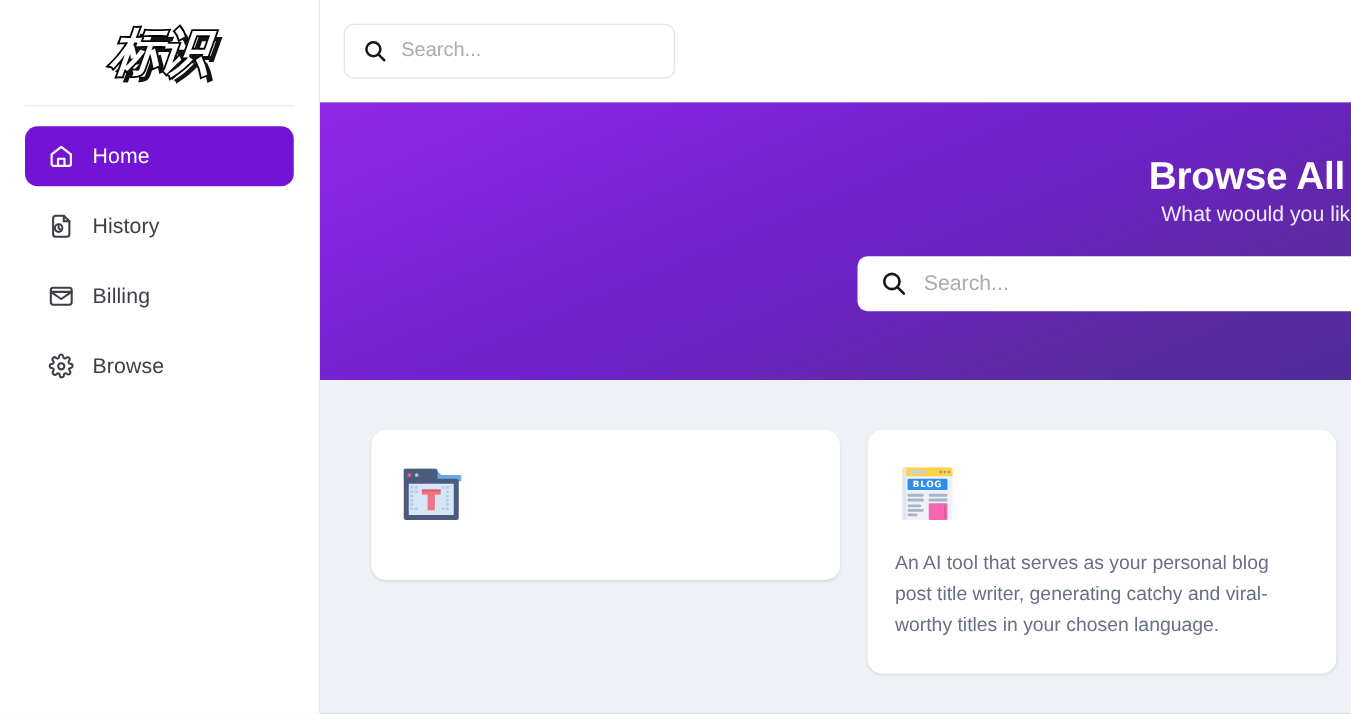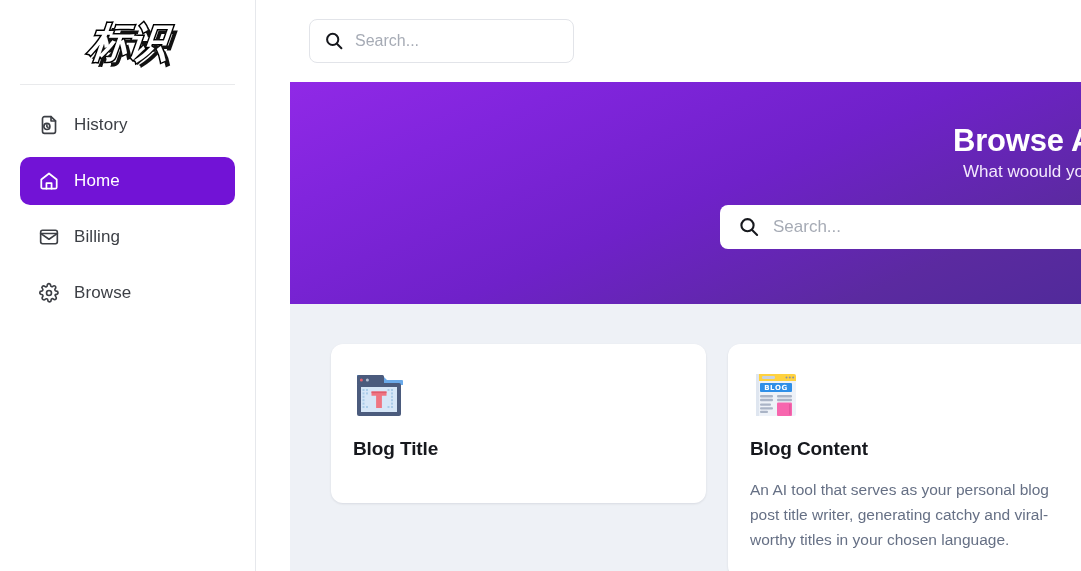--- a/index.html
+++ b/index.html
@@ -102,21 +102,20 @@
 
   
   .main {
     flex: 1 1 auto;
     height: 571px;
     display: flex;
     flex-direction: column;
     background: #a3a3a3;
     min-width: 0;
     overflow: hidden;
-    margin-left: 34px;
   }
 
   .topbar {
     height: 82px;
     flex: 0 0 82px;
     background: #ffffff;
     display: flex;
     align-items: center;
     padding-left: 19px;
   }
@@ -264,40 +263,40 @@
   <aside class="sidebar">
 
     <div class="logo-wrap">
       <div class="logo-text">标识</div>
     </div>
 
     <div class="divider"></div>
 
     <nav class="nav">
 
+      <div class="nav-item active">
+        <span class="nav-icon">
+          <svg viewBox="0 0 24 24" fill="none" stroke="currentColor" stroke-width="1.9" stroke-linecap="round" stroke-linejoin="round">
+            <path d="M3.6 10.4 12 3.8l8.4 6.6v8.3a1.7 1.7 0 0 1-1.7 1.7H5.3a1.7 1.7 0 0 1-1.7-1.7z"></path>
+            <path d="M9.2 20.4v-6.2h5.6v6.2"></path>
+          </svg>
+        </span>
+        <span class="nav-label">Home</span>
+      </div>
+
       <div class="nav-item">
         <span class="nav-icon">
           <svg viewBox="0 0 24 24" fill="none" stroke="currentColor" stroke-width="1.8" stroke-linecap="round" stroke-linejoin="round">
             <path d="M14.2 2.9H7.1A2.2 2.2 0 0 0 4.9 5.1v13.8a2.2 2.2 0 0 0 2.2 2.2h9.8a2.2 2.2 0 0 0 2.2-2.2V7.6z"></path>
             <path d="M14.2 2.9v4.7h4.9"></path>
             <circle cx="9.7" cy="13.6" r="3.3"></circle>
             <path d="M9.7 11.9v1.8l1.2.8"></path>
           </svg>
         </span>
         <span class="nav-label">History</span>
-      </div>
-
-      <div class="nav-item active">
-        <span class="nav-icon">
-          <svg viewBox="0 0 24 24" fill="none" stroke="currentColor" stroke-width="1.9" stroke-linecap="round" stroke-linejoin="round">
-            <path d="M3.6 10.4 12 3.8l8.4 6.6v8.3a1.7 1.7 0 0 1-1.7 1.7H5.3a1.7 1.7 0 0 1-1.7-1.7z"></path>
-            <path d="M9.2 20.4v-6.2h5.6v6.2"></path>
-          </svg>
-        </span>
-        <span class="nav-label">Home</span>
       </div>
 
       <div class="nav-item">
         <span class="nav-icon">
           <svg viewBox="0 0 24 24" fill="none" stroke="currentColor" stroke-width="1.8" stroke-linecap="round" stroke-linejoin="round">
             <rect x="2.9" y="4.6" width="18.2" height="14.8" rx="2.1"></rect>
             <path d="M2.9 8.2h18.2"></path>
             <path d="M3.6 8.6 12 14.4l8.4-5.8"></path>
           </svg>
         </span>
@@ -378,21 +377,20 @@
                   <rect x="38" y="37" width="2" height="2"></rect>
                 <rect x="34.5" y="20" width="2" height="2"></rect>
                   <rect x="34.5" y="37" width="2" height="2"></rect>
               </g>
               <path d="M18.5 22.5h15v4.2h-4.6v12.4h-5.8V26.7h-4.6z" fill="#ef7582"></path>
               <path d="M18.5 22.5h15v1.6h-15z" fill="#e05c6d"></path>
               <circle cx="8.4" cy="11" r="1.5" fill="#e8636f"></circle>
               <circle cx="14.4" cy="11" r="1.5" fill="#b8c2d4"></circle>
             </svg>
           </div>
-          <h3 class="card-title">Blog Title</h3>
         </article>
 
         <article class="card">
           <div class="card-icon">
             <svg viewBox="0 0 52 52">
               <rect x="6" y="5" width="40" height="42" rx="2" fill="#eef2f8"></rect>
               <path d="M6 7a2 2 0 0 1 2-2h36a2 2 0 0 1 2 2v5H6z" fill="#ffd23f"></path>
               <rect x="12" y="7" width="13" height="3" rx="1.2" fill="#c9d3e2"></rect>
               <g fill="#8a93a5">
                 <circle cx="36.5" cy="8.6" r="1"></circle>
@@ -410,21 +408,20 @@
                 <rect x="10" y="38.2" width="13" height="2.2" rx="1"></rect>
                 <rect x="10" y="41.8" width="8" height="2.2" rx="1"></rect>
               </g>
               <rect x="27" y="33.6" width="15" height="13.4" rx="1" fill="#f766ae"></rect>
               <g fill="#d94e93">
                 <rect x="39.4" y="35" width="1" height="10.6"></rect>
               </g>
               <rect x="6" y="5" width="3" height="42" fill="#dfe6f0"></rect>
             </svg>
           </div>
-          <h3 class="card-title">Blog Content</h3>
           <p class="card-desc">An AI tool that serves as your personal blog post title writer, generating catchy and viral-worthy titles in your chosen language.</p>
         </article>
 
       </div>
     </section>
 
   </main>
 </div>
 
 </body></html>

